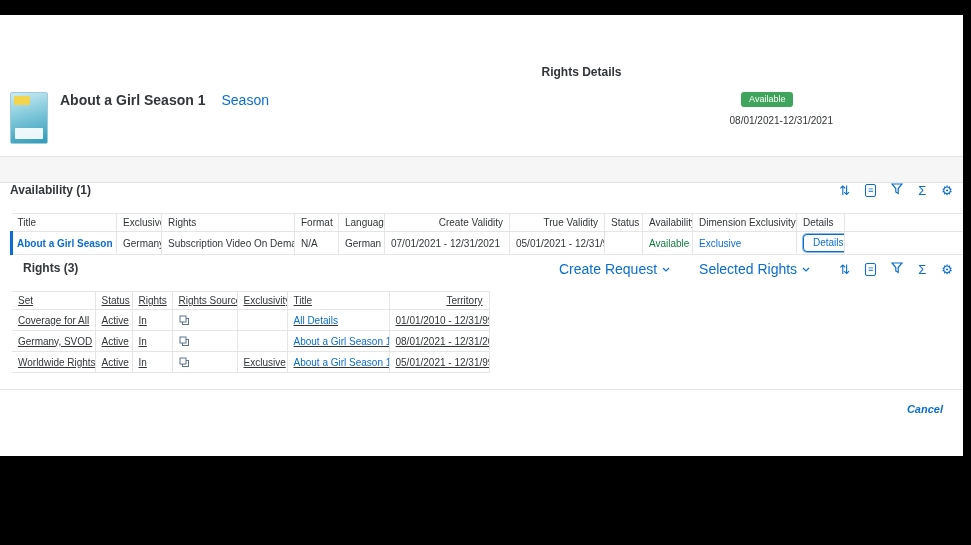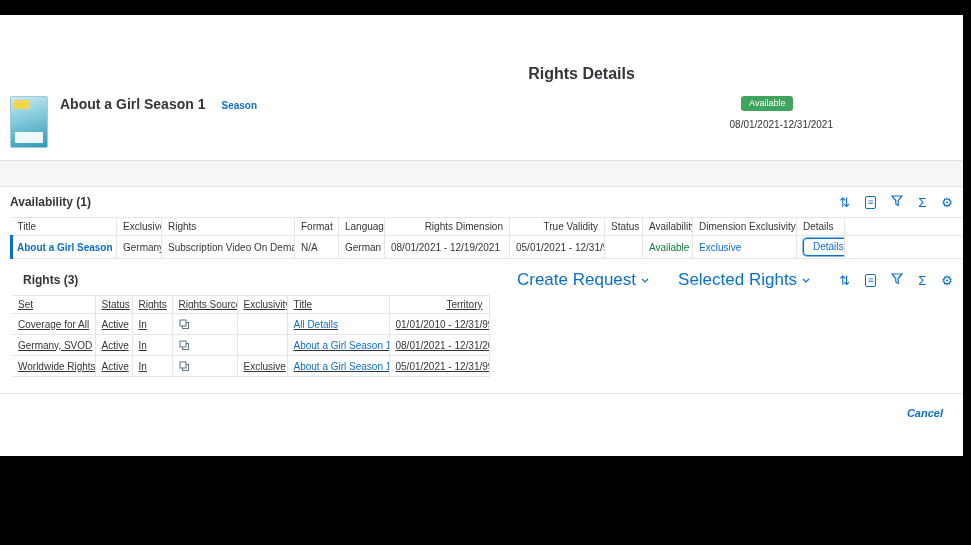--- a/index.html
+++ b/index.html
@@ -1,46 +1,46 @@
 <!DOCTYPE html>
 <html><head>
 <meta charset="utf-8">
 <style>
   * { box-sizing: border-box; }
   html,body { margin:0; padding:0; }
   body { background:#000; font-family:"Liberation Sans", sans-serif; }
   .screen { position:relative; width:971px; height:545px; background:#000; overflow:hidden; }
   .content { position:absolute; top:15px; left:0; width:963px; height:441px; background:#fff; color:#32363a; overflow:hidden; }
 
-  .dialog-title { padding-top:50px; text-align:center; font-size:16px; font-weight:700; color:#32363a; }
+  .dialog-title { padding-top:50px; text-align:center; font-size:12px; font-weight:700; color:#32363a; }
   .dialog-title span { position:relative; left:100px; }
 
   .object-header { display:flex; align-items:flex-start; padding:13px 12px 0 10px; }
   .poster { width:38px; height:52px; flex:none; border-radius:2px; position:relative; overflow:hidden;
             background:linear-gradient(165deg,#cdeaf2 0%, #8fd0e0 35%, #2f9ab8 100%); border:1px solid #9ecadb; }
   .poster::before { content:""; position:absolute; left:3px; top:3px; width:16px; height:9px; background:#f3d44d; border-radius:1px; }
   .poster::after { content:""; position:absolute; left:4px; right:4px; bottom:4px; height:11px; background:rgba(255,255,255,.9); border-radius:1px; }
   .header-text { margin-left:12px; }
   .title-row { display:flex; align-items:baseline; }
   .obj-title { font-size:14px; font-weight:700; color:#32363a; }
-  .obj-type { margin-left:16px; font-size:10px; font-weight:700; color:#0a6ed1; }
+  .obj-type { margin-left:16px; font-size:14px; font-weight:400; color:#0a6ed1; }
   .obj-sub { margin-top:7px; font-size:10px; font-weight:700; color:#32363a; }
   .header-right { margin-left:auto; margin-right:118px; display:flex; flex-direction:column; align-items:center; }
   .badge { background:#3fa45c; color:#fff; font-size:9px; line-height:1; padding:3px 8px; border-radius:3px; }
   .validity-text { margin-top:8px; font-size:10px; color:#32363a;padding-left:28px; }
 
   .band { margin-top:12px; height:27px; background:#f6f6f6; border-top:1px solid #e3e3e3; border-bottom:1px solid #e3e3e3; }
 
-  .section-bar { display:flex; align-items:center; height:30px; padding:0 10px;gap:31px; }
+  .section-bar { display:flex; align-items:flex-start; height:30px; padding:0 10px;gap:31px; }
   .section-bar.rights-bar { padding-left:23px; margin-top:6px; }
   .section-title { font-size:12px; font-weight:700; color:#32363a; }
   .toolbar { margin-left:auto; display:flex; align-items:center; gap:15px; }
   .tool { color:#0a6ed1; font-size:13px; line-height:1; cursor:pointer; }
   .tool.box { border:1px solid #0a6ed1; border-radius:2px; font-size:9px; line-height:1; padding:1px 2px; }
-  .menu-btn { display:flex; align-items:center; gap:5px; color:#0a6ed1; font-size:17px; cursor:pointer; margin-right:14px; }
+  .menu-btn { display:flex; align-items:center; gap:5px; color:#0a6ed1; font-size:14px; cursor:pointer; margin-right:14px; }
 
   table { border-collapse:collapse; table-layout:fixed; font-size:10px; color:#32363a; }
   th, td { border-bottom:1px solid #e5e5e5; border-right:1px solid #e5e5e5; padding:2px 6px; text-align:left; font-weight:400; white-space:nowrap; overflow:hidden; }
   thead th { border-top:1px solid #e5e5e5; height:18px; color:#32363a; background:#fff; }
   tbody td { height:21px; background:#fff; }
   .t1 { width:953px; margin-left:10px; }
   .t2 { width:477px; margin-left:12px;text-decoration:underline; }
   .right { text-align:right; }
   .link { color:#0a6ed1; cursor:pointer; text-decoration:none; }
   .strong { font-weight:700; }
@@ -110,37 +110,37 @@
           <col style="width:48px">
           <col style="width:120px">
       </colgroup>
       <thead>
         <tr>
           <th>Title</th>
           <th>Exclusive</th>
           <th>Rights</th>
           <th>Format</th>
           <th>Language</th>
-          <th class="right">Rights Dimension</th>
+          <th class="right">Create Validity</th>
           <th class="right">True Validity</th>
           <th>Status</th>
           <th>Availability</th>
           <th>Dimension Exclusivity</th>
           <th>Details</th>
           <th></th>
         </tr>
       </thead>
       <tbody>
         <tr>
           <td class="accent"><span class="link strong">About a Girl Season 1</span></td>
           <td>Germany</td>
           <td>Subscription Video On Demand</td>
           <td>N/A</td>
           <td>German</td>
-          <td>08/01/2021 - 12/19/2021</td>
+          <td>07/01/2021 - 12/31/2021</td>
           <td>05/01/2021 - 12/31/9999</td>
           <td></td>
           <td class="green">Available</td>
           <td class="blue">Exclusive</td>
           <td><span class="details-btn">Details</span></td>
           <td></td>
         </tr>
       </tbody>
     </table>
 

